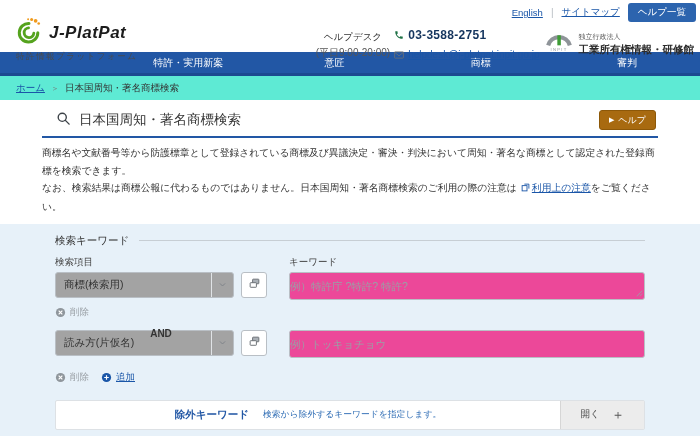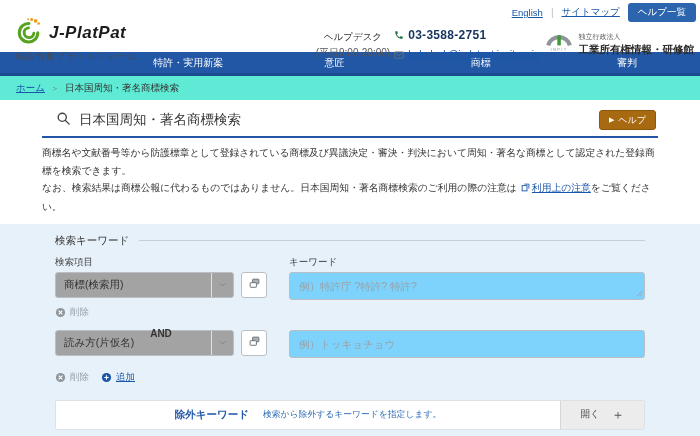--- a/index.html
+++ b/index.html
@@ -67,21 +67,21 @@
   .select-row{display:flex;gap:7px;}
   .select{flex:1;height:26px;background:#a3a3a3;border:1px solid #b9bfc5;border-radius:3px;
     display:flex;align-items:center;font-size:10.5px;color:#333;padding-left:8px;cursor:pointer;}
   .select-caret{margin-left:auto;height:100%;display:flex;align-items:center;padding:0 6px;
     border-left:1px solid #e0e3e6;}
   .sq-btn{width:26px;height:26px;flex:none;background:#fff;border:1px solid #b9bfc5;border-radius:3px;
     display:flex;align-items:center;justify-content:center;cursor:pointer;}
   .kw-wrap{position:relative;}
   .kw-input{width:100%;height:28px;border:1px solid #b9bfc5;border-radius:3px;resize:none;
     font-family:"Liberation Sans","DejaVu Sans",sans-serif;font-size:10.5px;color:#333;
-    padding:7px 14px 4px 9px;background:#7dd3fc;}
+    padding:7px 14px 4px 0;background:#ec4899;}
   .kw-input::placeholder{color:#9aa0a6;}
   .grip{position:absolute;right:2px;bottom:3px;pointer-events:none;}
   .mid-row{position:relative;height:24px;}
   .link-row{display:flex;align-items:center;gap:12px;}
   .chip{display:flex;align-items:center;gap:4px;cursor:pointer;}
   .chip-label{font-size:9.5px;}
   .chip.disabled .chip-label{color:#9aa0a6;}
   .chip.add .chip-label{color:#1a56a8;text-decoration:underline;}
   .and-label{position:absolute;left:0;top:24px;width:212px;text-align:center;
     font-size:10px;font-weight:bold;color:#333;}

